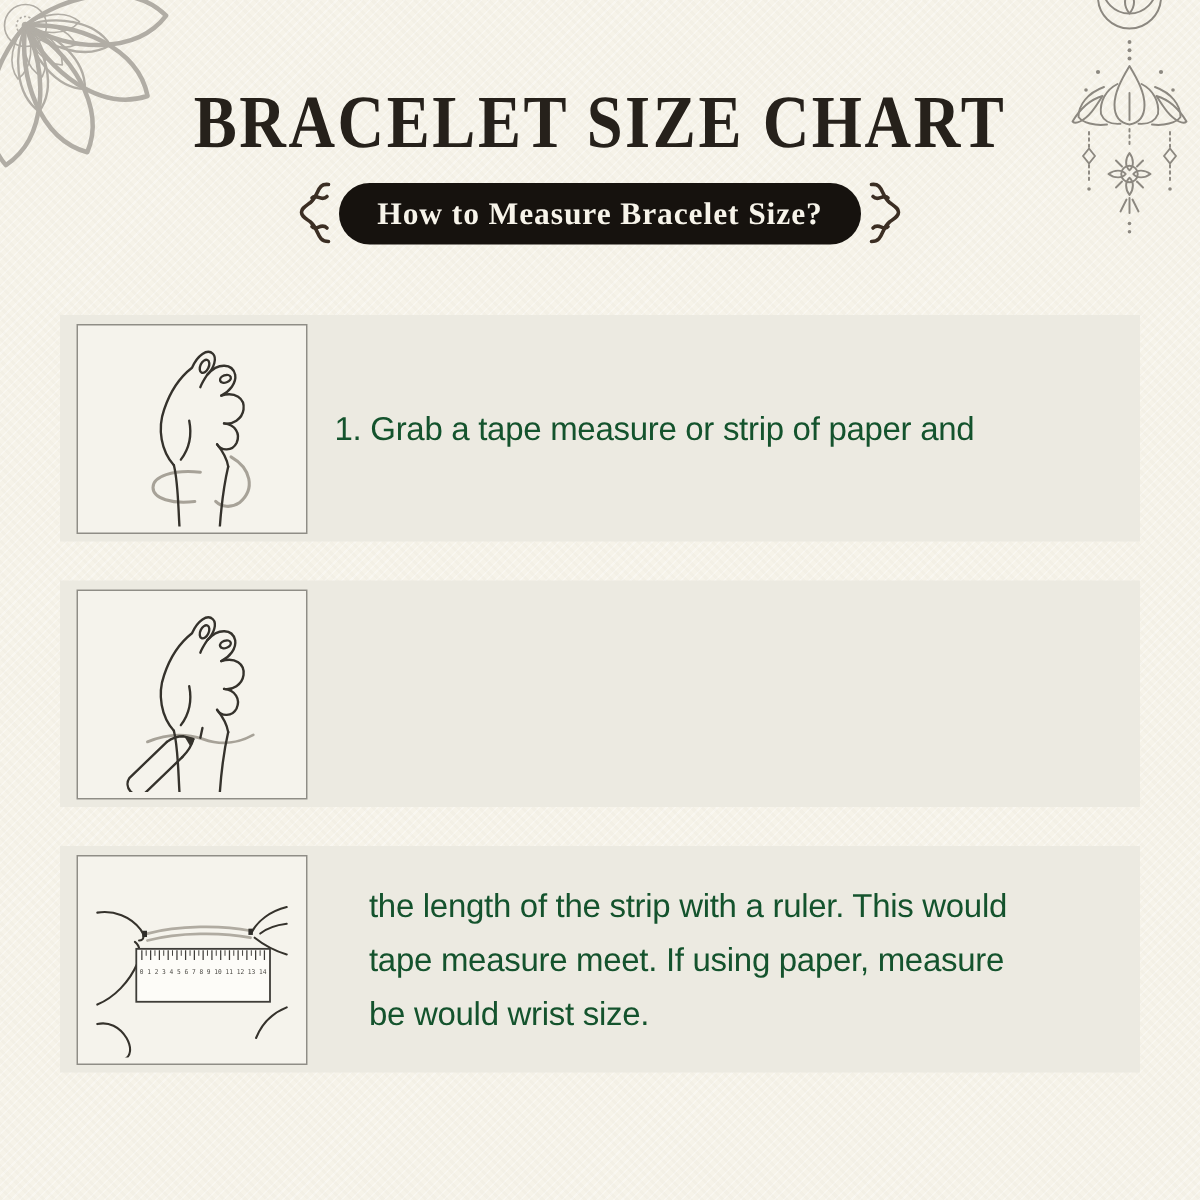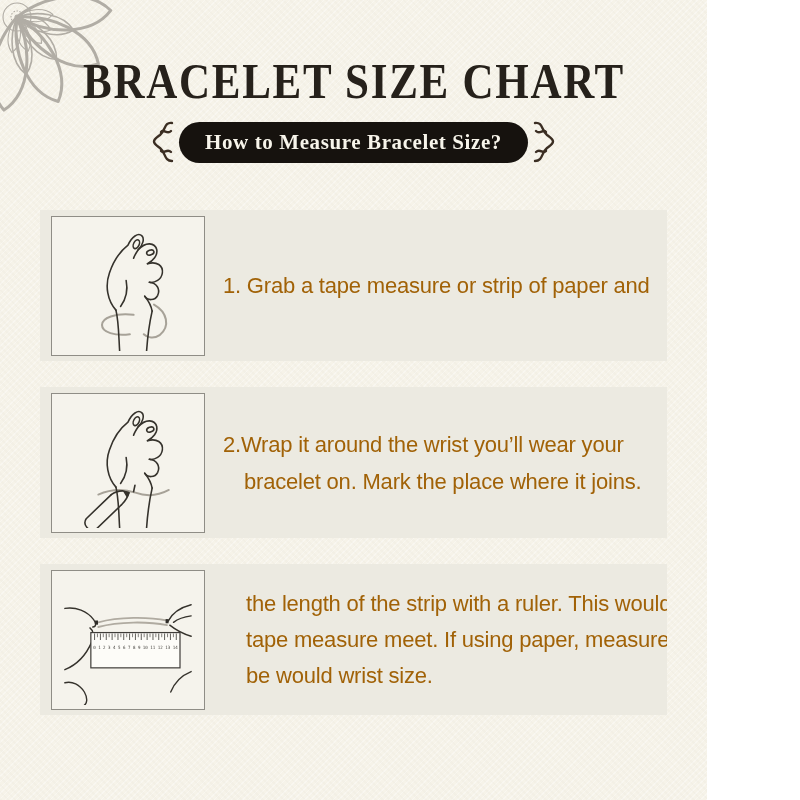--- a/index.html
+++ b/index.html
@@ -1,17 +1,17 @@
 <!DOCTYPE html>
 <html><head>
 <meta charset="utf-8">
 <style>
   html,body{margin:0;padding:0;}
   body{width:800px;height:800px;font-family:"Liberation Sans",sans-serif;}
-  .page{position:relative;width:707px;height:800px;overflow:hidden;
+  .page{position:relative;width:800px;height:800px;overflow:hidden;
         background:#f6f3e9;
         background-image:repeating-linear-gradient(45deg,rgba(120,110,90,0.022) 0 2px,rgba(0,0,0,0) 2px 5px),
                          repeating-linear-gradient(-45deg,rgba(255,255,255,0.35) 0 1px,rgba(0,0,0,0) 1px 4px);}
   .ornament{position:absolute;pointer-events:none;}
   #corner-mandala{top:0;left:0;}
   #lotus-hanger{top:0;left:668px;}
 
   .title-wrap{position:relative;text-align:center;padding-top:52px;}
   .title{display:inline-block;font-family:"Liberation Serif","DejaVu Serif",serif;
          font-weight:700;font-size:50px;letter-spacing:2px;color:#26211b;
@@ -21,21 +21,21 @@
   .badge{background:#16120e;color:#f7f4ea;font-family:"Liberation Serif","DejaVu Serif",serif;
          font-weight:700;font-size:21px;letter-spacing:0.6px;padding:8px 26px;border-radius:24px;
          white-space:nowrap;}
 
   .steps{margin:46px 40px 0 40px;}
   .step{display:flex;align-items:center;background:#eceae1;height:151px;margin-bottom:26px;overflow:hidden;}
   .step:last-child{margin-bottom:0;}
   .illus{flex:none;width:152px;height:138px;margin-left:11px;background:#f5f3ec;
          border:1px solid #8f8d86;display:flex;align-items:center;justify-content:center;}
   .step-text{flex:1;margin-left:18px;padding-right:4px;font-size:22px;line-height:37px;
-             color:#a16207;letter-spacing:-0.2px;}
+             color:#14532d;letter-spacing:-0.2px;}
   .step-3 .step-text{line-height:36px;}
   .line{white-space:nowrap;}
   .line.cont{padding-left:23px;}
   .step-2 .line.cont{padding-left:21px;}
 
   .footer{margin-top:33px;text-align:center;color:#14120f;}
   .footer span{display:inline-block;font-weight:700;font-size:21px;transform:scaleX(0.81);
                transform-origin:center;white-space:nowrap;}
 </style>
 </head>
@@ -184,24 +184,20 @@
             <path d="M62,92 C68,84 70,74 68,64"></path>
             <ellipse cx="79" cy="25" rx="3" ry="5" transform="rotate(25 79 25)"></ellipse>
             <ellipse cx="94" cy="34" rx="2.6" ry="4" transform="rotate(70 94 34)"></ellipse>
             <path d="M76,101 L77.5,94"></path>
             <path d="M52,104 L25,130 C21,136 27,145 36,141 L63,115"></path>
             <path d="M52,104 C56,101 60,100 64,100 L71,102 C70,106 67,111 63,115"></path>
             <path d="M66,101 L71,102 L69,106 Z" fill="#35322c"></path>
           </g>
         </svg>
       </div>
-      <div class="step-text">
-        <div class="line">2.Wrap it around the wrist you’ll wear your</div>
-        <div class="line cont">bracelet on. Mark the place where it joins.</div>
-      </div>
     </div>
 
     <div class="step step-3">
       <div class="illus">
         <svg width="140" height="130" viewBox="0 0 140 140">
           <g stroke="#35322c" stroke-width="1.5" fill="none" stroke-linecap="round" stroke-linejoin="round">
             <path d="M2,36 C14,34 26,39 33,48 C36,52 36,56 32,56"></path>
             <path d="M2,102 C14,97 25,86 31,72 C33,66 33,60 29,57"></path>
             <path d="M2,116 C10,114 18,118 23,126 C27,133 26,139 22,141"></path>
             <path d="M138,32 C126,35 117,42 113,50"></path>

